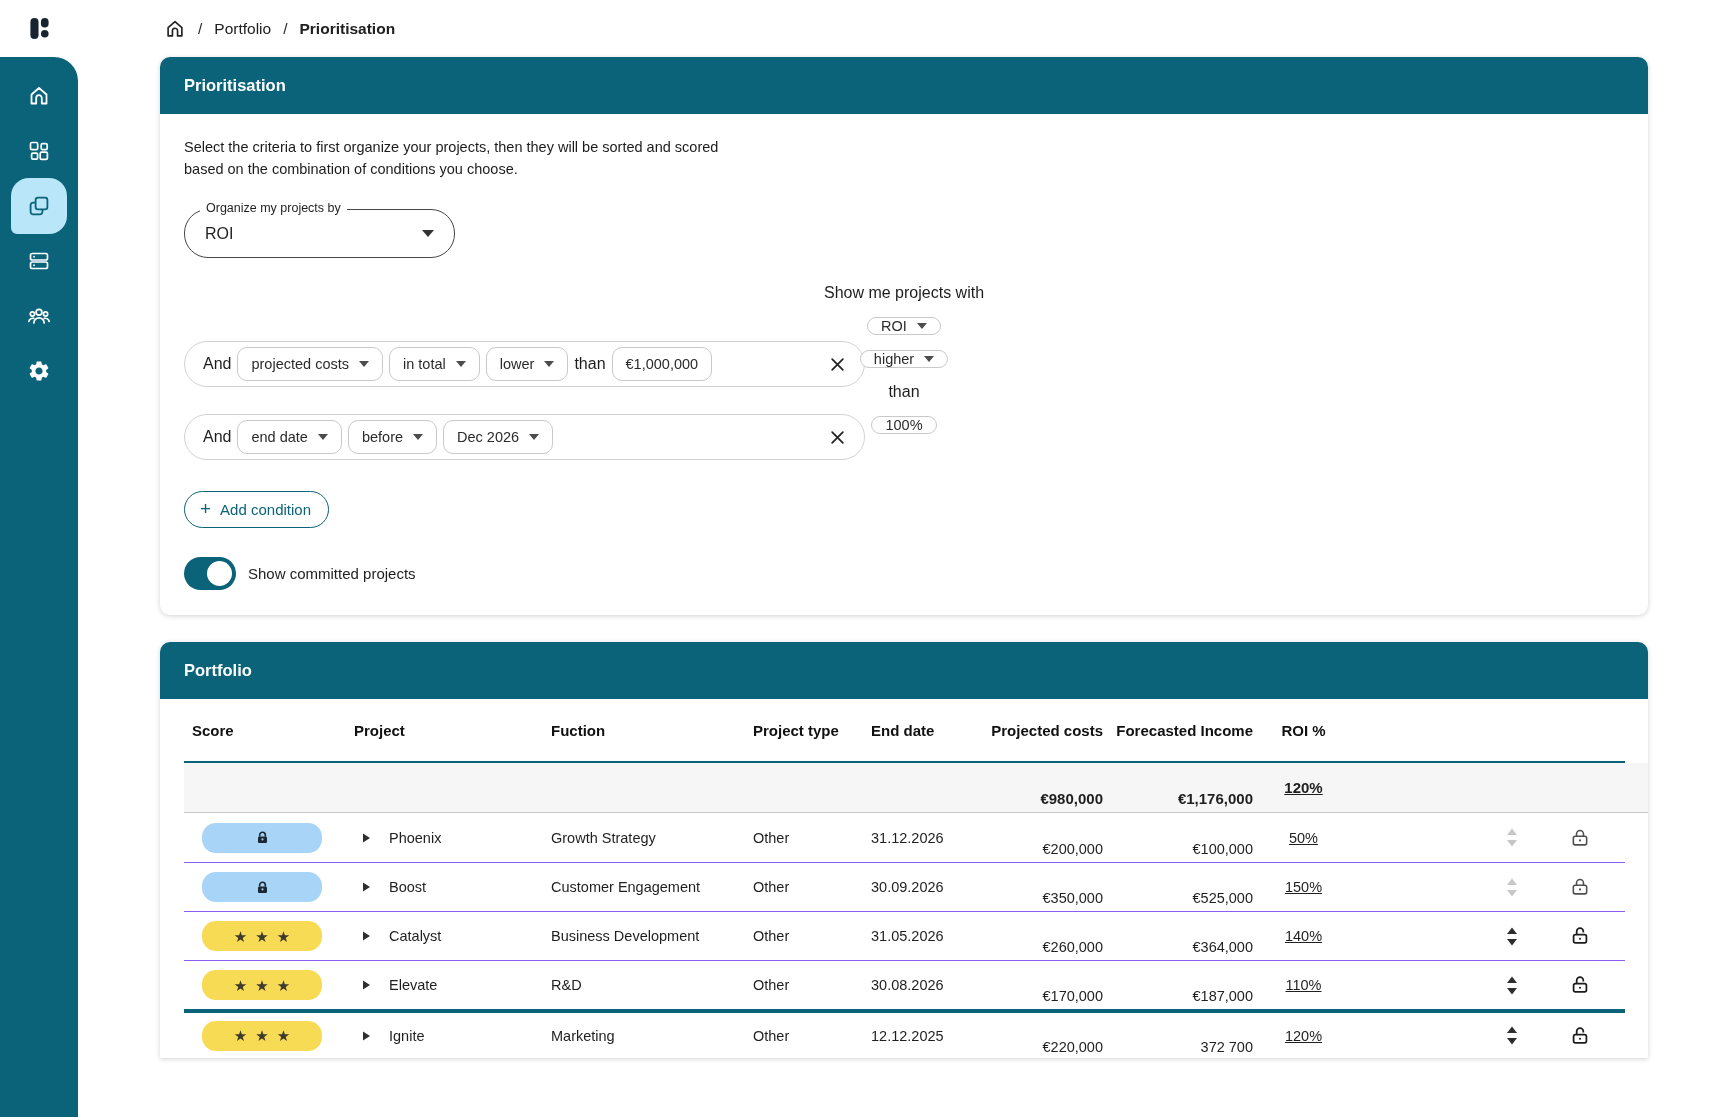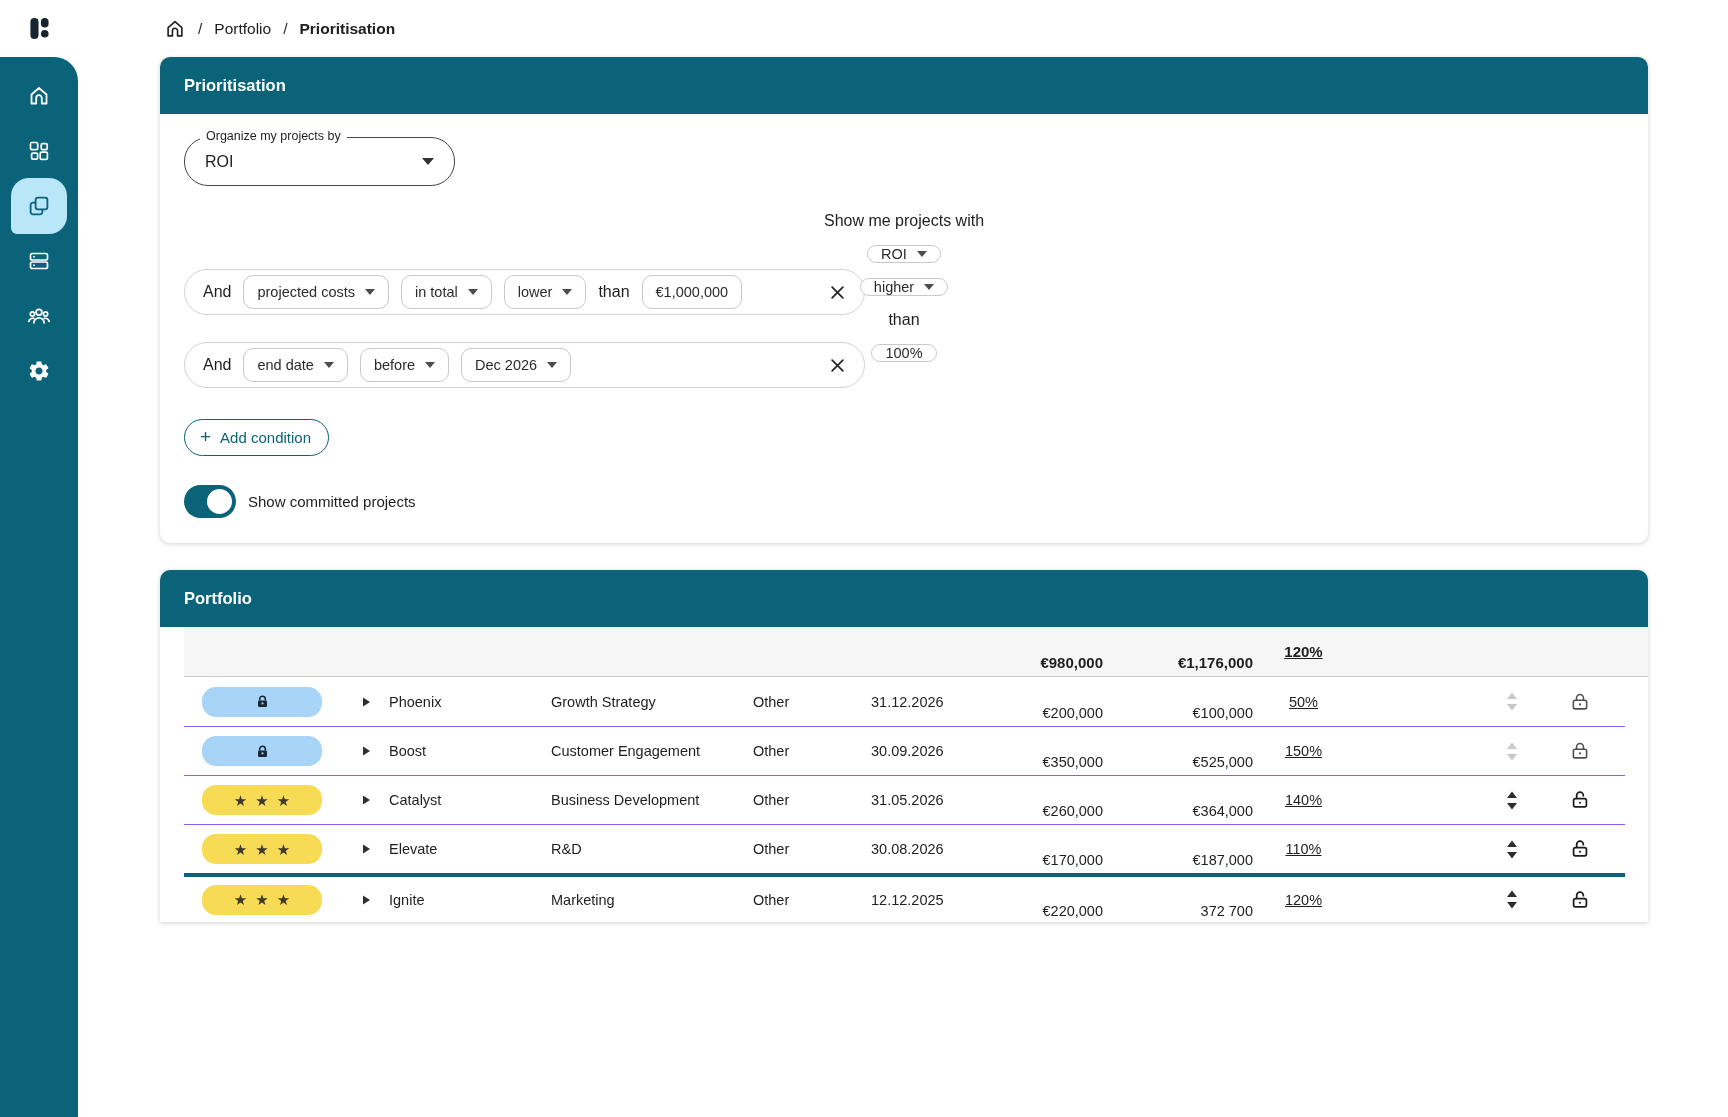--- a/index.html
+++ b/index.html
@@ -51,21 +51,21 @@
   .filter-row { display:flex; align-items:center; gap:15px; margin-top:26px; height:34px; font-size:16px;flex-direction:column; }
   .chip {
     height:34px; border:1px solid #c9c9c9; border-radius:10px; background:#fff;
     display:inline-flex; align-items:center; gap:10px; padding:0 13px;
     font-size:14.5px; color:#2b2b2b; cursor:pointer; white-space:nowrap;
   }
   .chip.value { cursor:text; }
 
   .cond {
     width:681px; height:46px; border:1px solid #d2d2d2; border-radius:23px;
-    display:flex; align-items:center; gap:12px; padding:0 17px 0 18px;
+    display:flex; align-items:center; gap:6px; padding:0 17px 0 18px;
     font-size:16px; background:#fff;
   }
   .cond.first { margin-top:23px; }
   .cond + .cond { margin-top:27px; }
   .close-x { margin-left:auto; line-height:0; cursor:pointer; padding:2px; }
 
   .add-btn {
     margin-top:31px; height:37px; border:1.5px solid #0a6378; color:#0a6378;
     border-radius:19px; background:#fff; display:inline-flex; align-items:center;
     gap:9px; padding:0 17px 0 15px; font-size:15px; cursor:pointer;
@@ -177,20 +177,21 @@
   </div>
 </nav>
 
 <div class="main">
 
   <section class="card">
     <div class="card-header">
       <span>Prioritisation</span>
     </div>
     <div class="card1-body">
+      <p class="desc">Select the criteria to first organize your projects, then they will be sorted and scored based on the combination of conditions you choose.</p>
 
       <div class="select">
         <span class="flabel">Organize my projects by</span>
         <span>ROI</span>
         <span class="caret"></span>
       </div>
 
       <div class="filter-row">
         <span>Show me projects with</span>
         <span class="chip">
@@ -268,20 +269,33 @@
       </div>
 
     </div>
   </section>
 
   <section class="card card2">
     <div class="card-header">
       <span>Portfolio</span>
     </div>
     <div class="table">
+      <div class="tgrid thead">
+        <div class="th-score">Score</div>
+        <div>Project</div>
+        <div>Fuction</div>
+        <div>Project type</div>
+        <div>End date</div>
+        <div class="th-num">Projected costs</div>
+        <div class="th-num">Forecasted Income</div>
+        <div class="th-roi">ROI %</div>
+        <div></div>
+          <div></div>
+          <div></div>
+      </div>
       <div class="tgrid tsummary">
         <div></div>
           <div></div>
           <div></div>
           <div></div>
           <div></div>
         <div class="c-num">€980,000</div>
         <div class="c-num">€1,176,000</div>
         <div class="c-roi">120%</div>
         <div></div>

